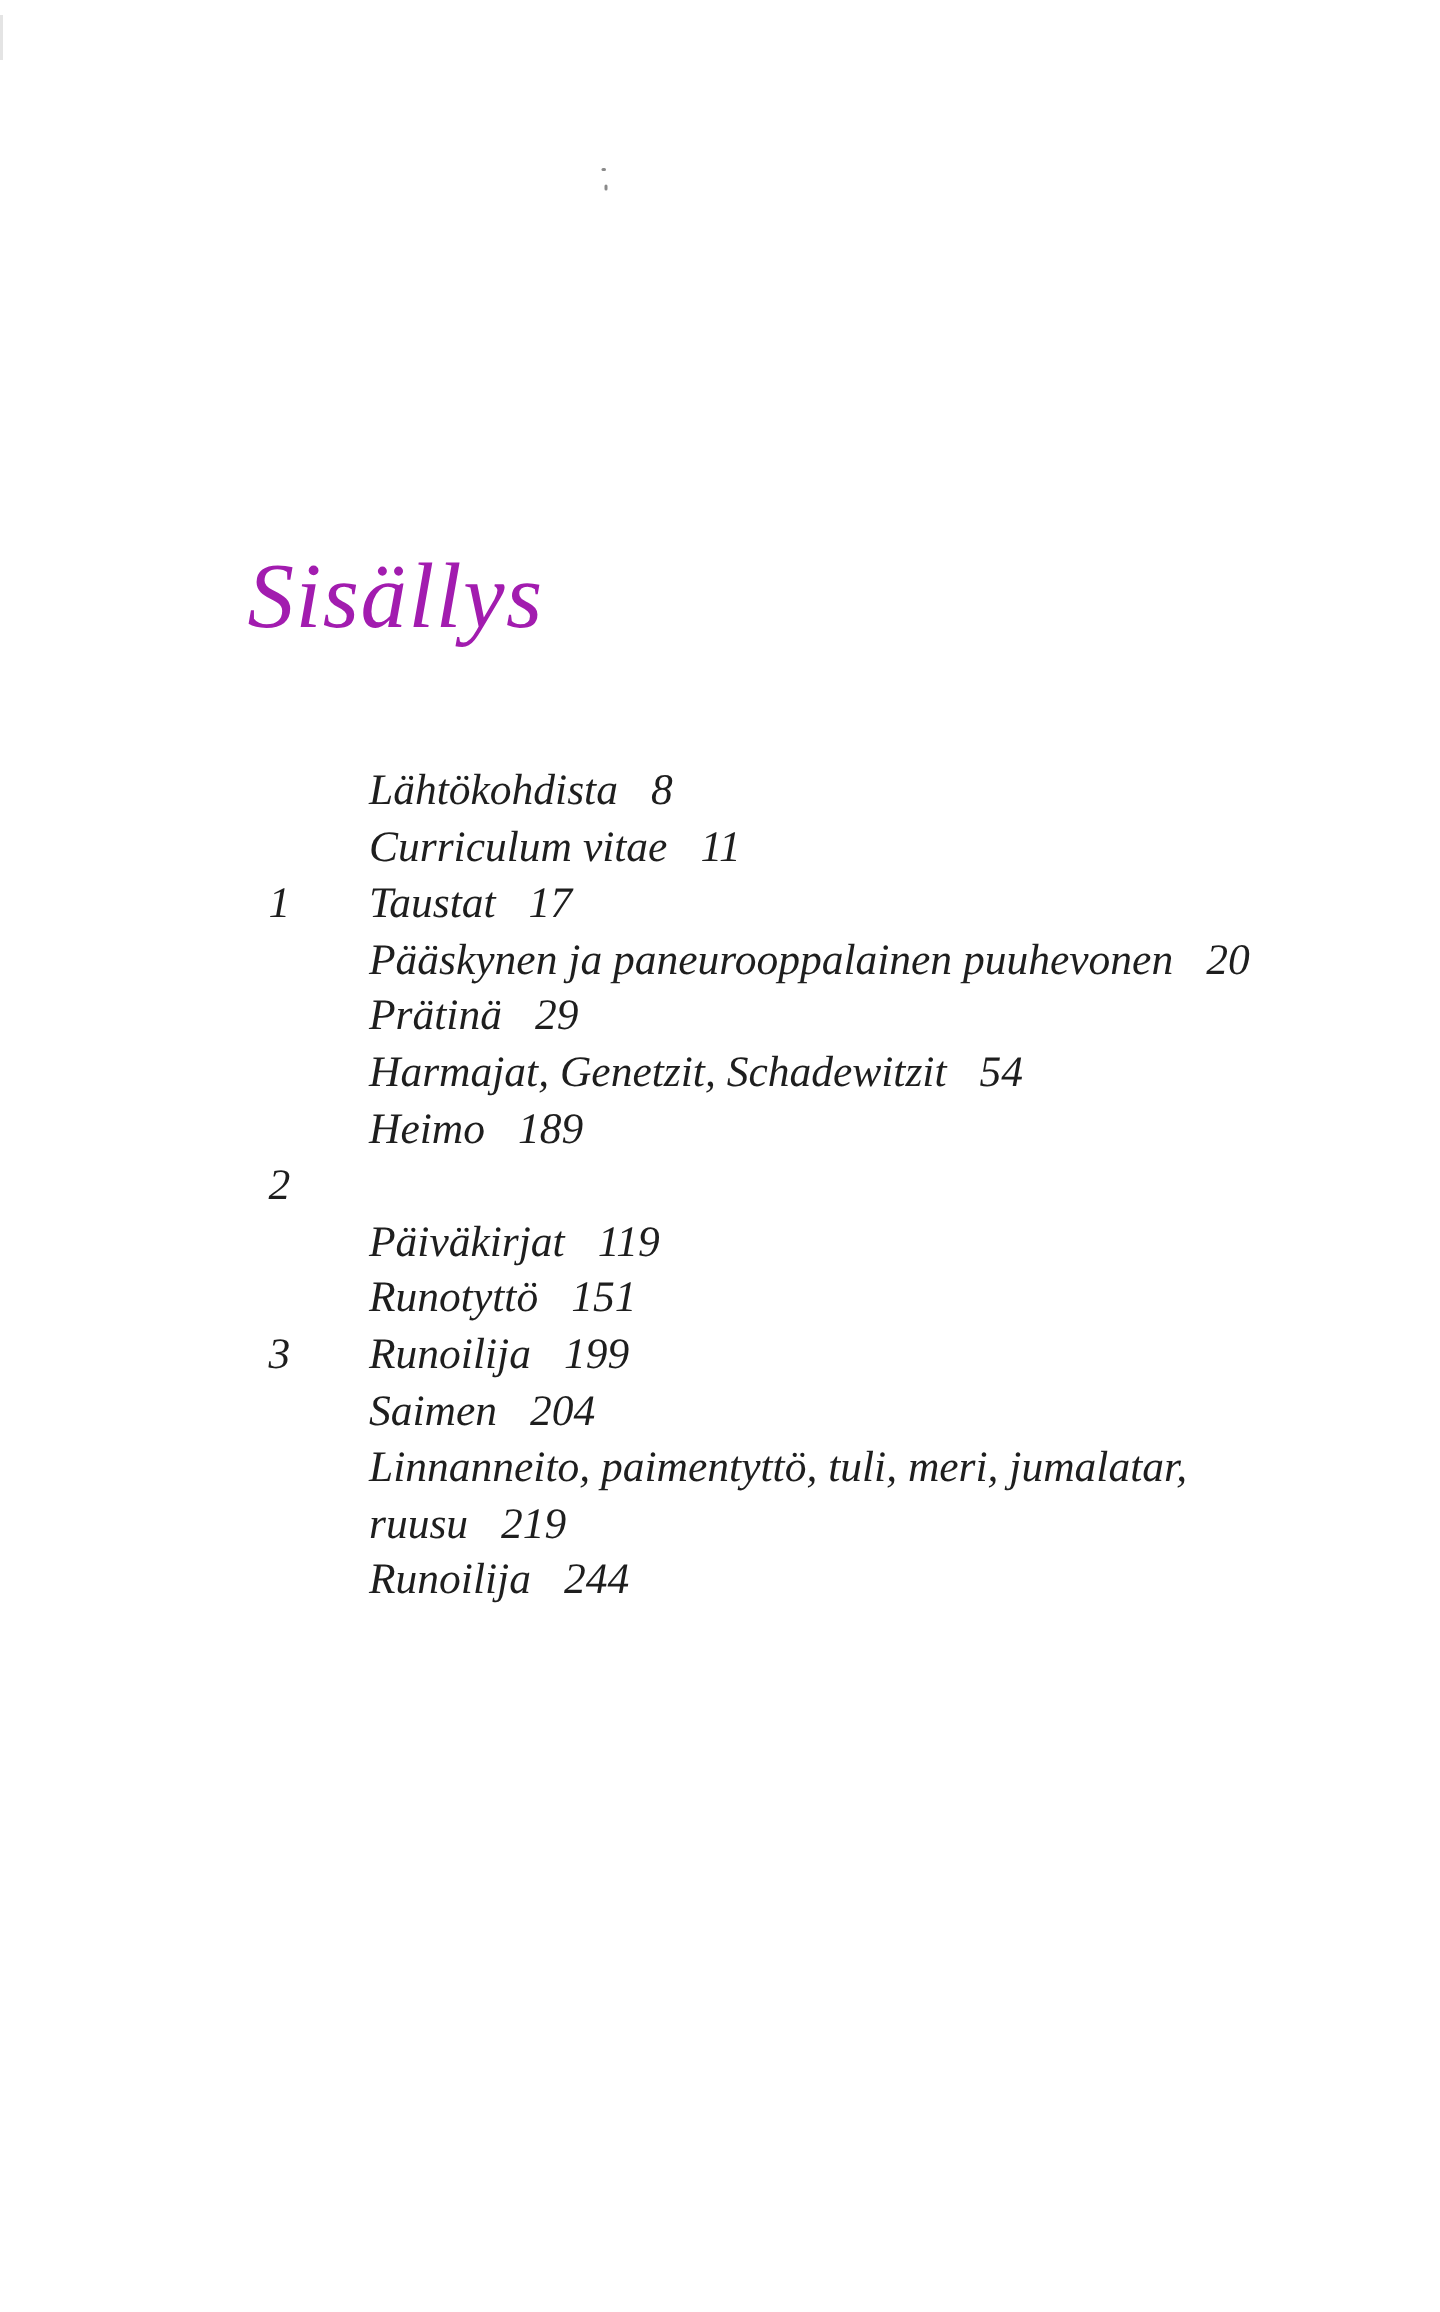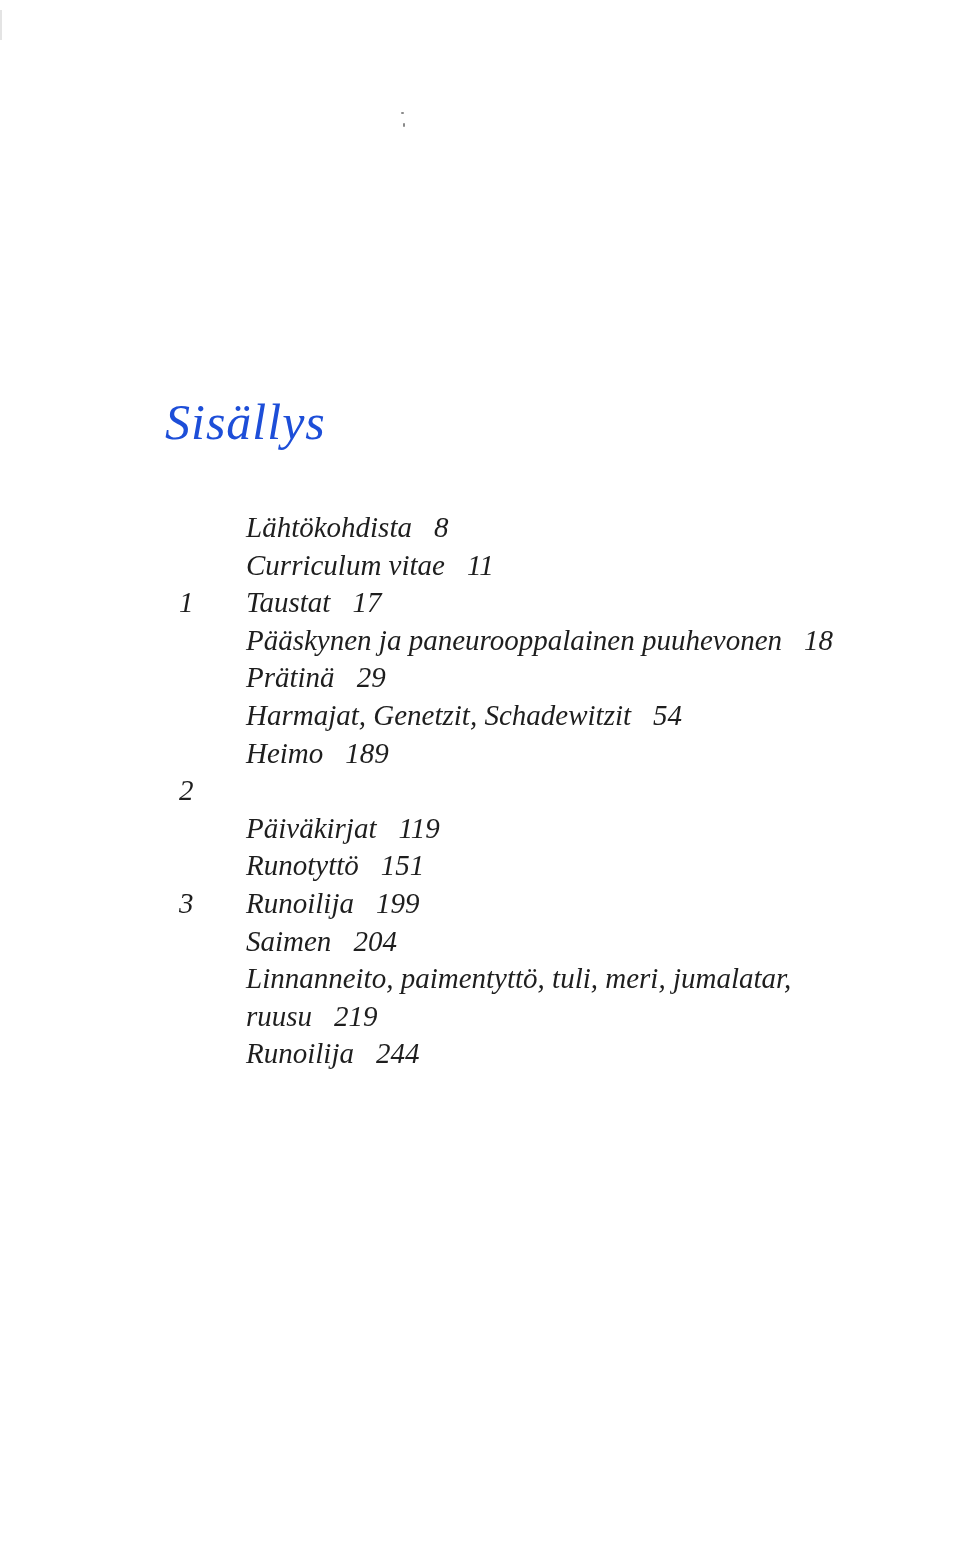--- a/index.html
+++ b/index.html
@@ -24,26 +24,26 @@
       background: #e4e4e4;
     }
     .speck {
       position: absolute;
       background: #8a8a8a;
       border-radius: 1px;
     }
     .title {
       position: absolute;
       left: 165px;
-      top: 393px;
+      top: 363px;
       font-family: "Liberation Serif", serif;
       font-style: italic;
-      font-size: 50px;
+      font-size: 62px;
       letter-spacing: 1px;
-      color: #1d4ed8;
+      color: #a21caf;
       margin: 0;
       font-weight: normal;
     }
     .toc {
       position: absolute;
       left: 0;
       top: 493px;
       width: 960px;
       margin: 16px;
       padding: 0;
@@ -90,21 +90,21 @@
   <li class="toc-row">
     <span class="toc-num"></span>
     <span class="toc-text"><span>Curriculum vitae</span><span class="toc-page">11</span></span>
   </li>
   <li class="toc-row">
     <span class="toc-num">1</span>
     <span class="toc-text"><span>Taustat</span><span class="toc-page">17</span></span>
   </li>
   <li class="toc-row">
     <span class="toc-num"></span>
-    <span class="toc-text"><span>Pääskynen ja paneurooppalainen puuhevonen</span><span class="toc-page">18</span></span>
+    <span class="toc-text"><span>Pääskynen ja paneurooppalainen puuhevonen</span><span class="toc-page">20</span></span>
   </li>
   <li class="toc-row">
     <span class="toc-num"></span>
     <span class="toc-text"><span>Prätinä</span><span class="toc-page">29</span></span>
   </li>
   <li class="toc-row">
     <span class="toc-num"></span>
     <span class="toc-text"><span>Harmajat, Genetzit, Schadewitzit</span><span class="toc-page">54</span></span>
   </li>
   <li class="toc-row">

